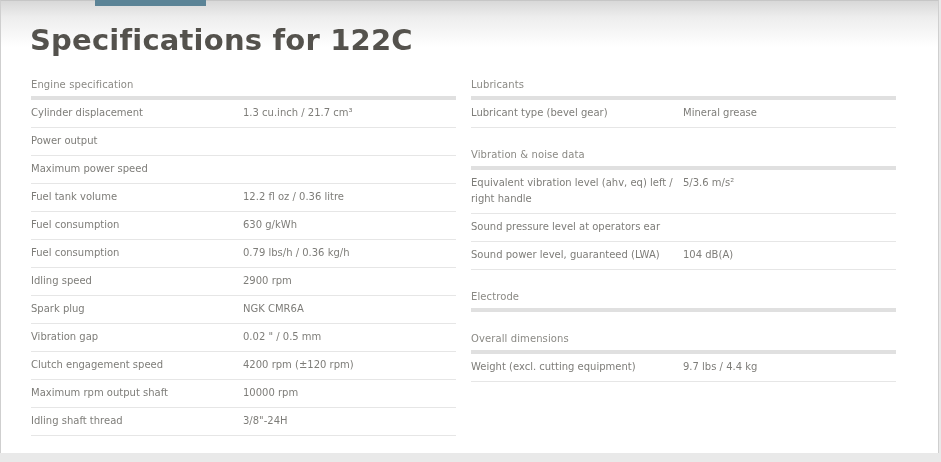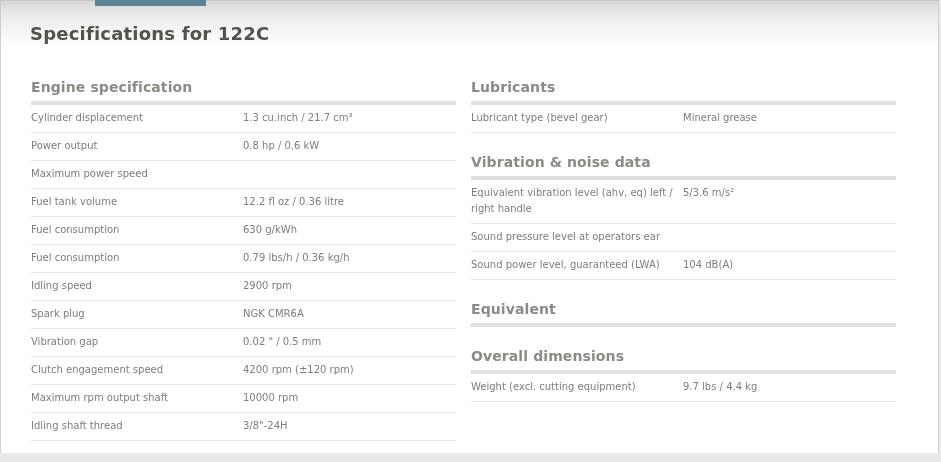--- a/index.html
+++ b/index.html
@@ -36,37 +36,37 @@
     left: 94px;
     width: 111px;
     height: 6px;
     background: #5b8396;
   }
   .title {
     position: absolute;
     left: 29px;
     top: 22px;
     margin: 0;
-    font-size: 18px;
+    font-size: 29px;
     font-weight: bold;
     letter-spacing: 0.2px;
     color: #54524d;
   }
   .col {
     position: absolute;
     top: 78px;
     width: 425px;
   }
   .col-left  { left: 30px; }
   .col-right { left: 470px; }
   .spec-section + .spec-section { margin-top: 21px; }
   .section-heading {
     margin: 0 0 6px 0;
-    font-size: 14px;
-    font-weight: bold;
+    font-size: 10px;
+    font-weight: normal;
     color: #8b8a85;
     letter-spacing: 0.1px;
   }
   .heading-bar {
     height: 4px;
     background: #e0e0e0;
   }
   .row {
     display: flex;
     align-items: flex-start;
@@ -98,21 +98,20 @@
     <div class="col col-left">
       <div class="spec-section">
         <h2 class="section-heading">Engine specification</h2>
         <div class="heading-bar"></div>
         <div class="row">
           <span class="label">Cylinder displacement</span>
           <span class="value">1.3 cu.inch / 21.7 cm³</span>
         </div>
         <div class="row">
           <span class="label">Power output</span>
-          <span class="value">0.8 hp / 0.6 kW</span>
         </div>
         <div class="row">
           <span class="label">Maximum power speed</span>
         </div>
         <div class="row">
           <span class="label">Fuel tank volume</span>
           <span class="value">12.2 fl oz / 0.36 litre</span>
         </div>
         <div class="row">
           <span class="label">Fuel consumption</span>
@@ -169,21 +168,21 @@
         <div class="row">
           <span class="label">Sound pressure level at operators ear</span>
         </div>
         <div class="row">
           <span class="label">Sound power level, guaranteed (LWA)</span>
           <span class="value">104 dB(A)</span>
         </div>
       </div>
 
       <div class="spec-section">
-        <h2 class="section-heading">Equivalent</h2>
+        <h2 class="section-heading">Electrode</h2>
         <div class="heading-bar"></div>
       </div>
 
       <div class="spec-section">
         <h2 class="section-heading">Overall dimensions</h2>
         <div class="heading-bar"></div>
         <div class="row">
           <span class="label">Weight (excl. cutting equipment)</span>
           <span class="value">9.7 lbs / 4.4 kg</span>
         </div>

